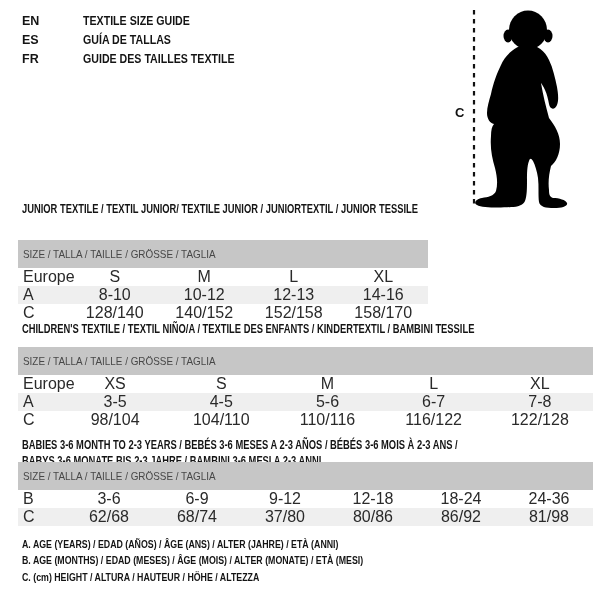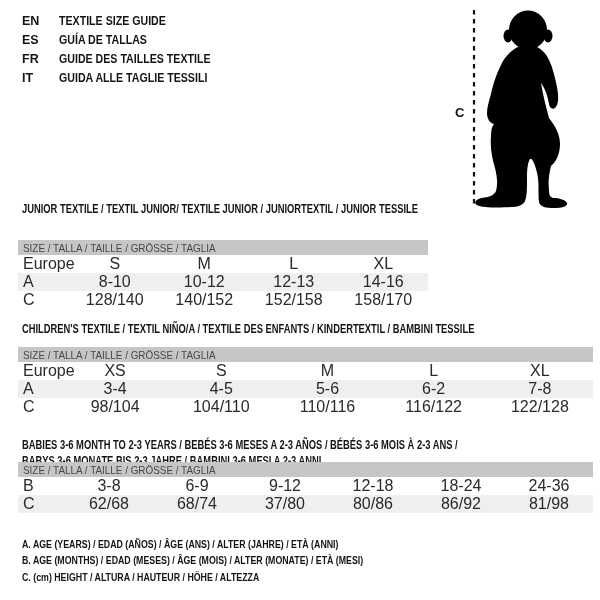--- a/index.html
+++ b/index.html
@@ -7,21 +7,21 @@
     width:600px;height:600px;background:#ffffff;position:relative;overflow:hidden;
     font-family:"Liberation Sans",sans-serif;color:#1b1b1b;
     -webkit-font-smoothing:antialiased;
   }
   .cond{display:inline-block;transform:scaleX(0.78);transform-origin:0 50%;white-space:nowrap;}
   .cond85{display:inline-block;transform:scaleX(0.85);transform-origin:0 50%;white-space:nowrap;}
   .cond9{display:inline-block;transform:scaleX(0.9);transform-origin:0 50%;white-space:nowrap;}
 
   
   .langs{position:absolute;left:22px;top:11px;}
-  .lang-row{display:flex;height:19px;align-items:center;font-weight:bold;font-size:12.5px;color:#141414;}
+  .lang-row{display:flex;height:19px;align-items:center;font-weight:bold;font-size:12.5px;color:#141414;gap:24px;}
   .lang-row .code{width:37px;flex:0 0 37px;}
 
   
   .figure{position:absolute;left:452px;top:8px;width:148px;height:204px;}
   .c-label{position:absolute;left:3px;top:97px;font-weight:bold;font-size:13px;color:#111;}
   .dash-svg{position:absolute;left:20px;top:0;width:4px;height:200px;}
   .baby-svg{position:absolute;left:18px;top:0;width:98px;height:201px;}
 
   
   .sec-title{position:absolute;left:22px;font-weight:bold;font-size:12px;color:#141414;line-height:15.5px;}
@@ -30,21 +30,21 @@
   .t3-title{top:438px;}
 
   
   table{border-collapse:collapse;table-layout:fixed;position:absolute;left:18px;}
   .t1{width:410px;top:240px;}
   .t2{width:575px;top:347px;}
   .t3{width:575px;top:462px;}
   td{padding:0;font-size:16px;color:#2a2a2a;text-align:center;vertical-align:middle;}
   .t1 td{height:17px;}
   .t2 td,.t3 td{height:16px;}
-  tr.bar td{background:#c6c6c6;color:#474747;font-size:11px;height:15px;text-align:left;padding-left:5px;}
+  tr.bar td{background:#c6c6c6;color:#474747;font-size:11px;height:28px;text-align:left;padding-left:5px;}
   tr.alt td{background:#efefef;}
   td.lbl{text-align:left;padding-left:5px;}
 
   
   .legend{position:absolute;left:22px;top:536px;}
   .legend-line{height:16.3px;font-weight:bold;font-size:11px;color:#141414;display:flex;align-items:center;}
   .legend-line .cond8{display:inline-block;transform:scaleX(0.8);transform-origin:0 50%;white-space:nowrap;}
 </style>
 </head>
 <body>
@@ -54,24 +54,20 @@
     <span class="code">EN</span>
     <span class="cond85">TEXTILE SIZE GUIDE</span>
   </div>
   <div class="lang-row">
     <span class="code">ES</span>
     <span class="cond85">GUÍA DE TALLAS</span>
   </div>
   <div class="lang-row">
     <span class="code">FR</span>
     <span class="cond85">GUIDE DES TAILLES TEXTILE</span>
-  </div>
-  <div class="lang-row">
-    <span class="code">IT</span>
-    <span class="cond85">GUIDA ALLE TAGLIE TESSILI</span>
   </div>
 </header>
 
 <div class="figure">
   <span class="c-label">C</span>
   <svg class="dash-svg" viewBox="0 0 4 200">
     <line x1="2" y1="2" x2="2" y2="197" stroke="#111" stroke-width="2.2" stroke-dasharray="4.5 4.5"></line>
   </svg>
   <svg class="baby-svg" viewBox="0 0 98 201">
     <g fill="#000">
@@ -171,24 +167,24 @@
   <tr>
     <td class="lbl">Europe</td>
     <td>XS</td>
     <td>S</td>
     <td>M</td>
     <td>L</td>
     <td>XL</td>
   </tr>
   <tr class="alt">
     <td class="lbl">A</td>
-    <td>3-4</td>
+    <td>3-5</td>
     <td>4-5</td>
     <td>5-6</td>
-    <td>6-2</td>
+    <td>6-7</td>
     <td>7-8</td>
   </tr>
   <tr>
     <td class="lbl">C</td>
     <td>98/104</td>
     <td>104/110</td>
     <td>110/116</td>
     <td>116/122</td>
     <td>122/128</td>
   </tr>
@@ -208,21 +204,21 @@
       <col>
       <col>
       <col>
     </colgroup>
   <tbody>
       <tr class="bar">
     <td colspan="7"><span class="cond9">SIZE / TALLA / TAILLE / GRÖSSE / TAGLIA</span></td>
   </tr>
   <tr>
     <td class="lbl">B</td>
-    <td>3-8</td>
+    <td>3-6</td>
     <td>6-9</td>
     <td>9-12</td>
     <td>12-18</td>
     <td>18-24</td>
     <td>24-36</td>
   </tr>
   <tr class="alt">
     <td class="lbl">C</td>
     <td>62/68</td>
     <td>68/74</td>

